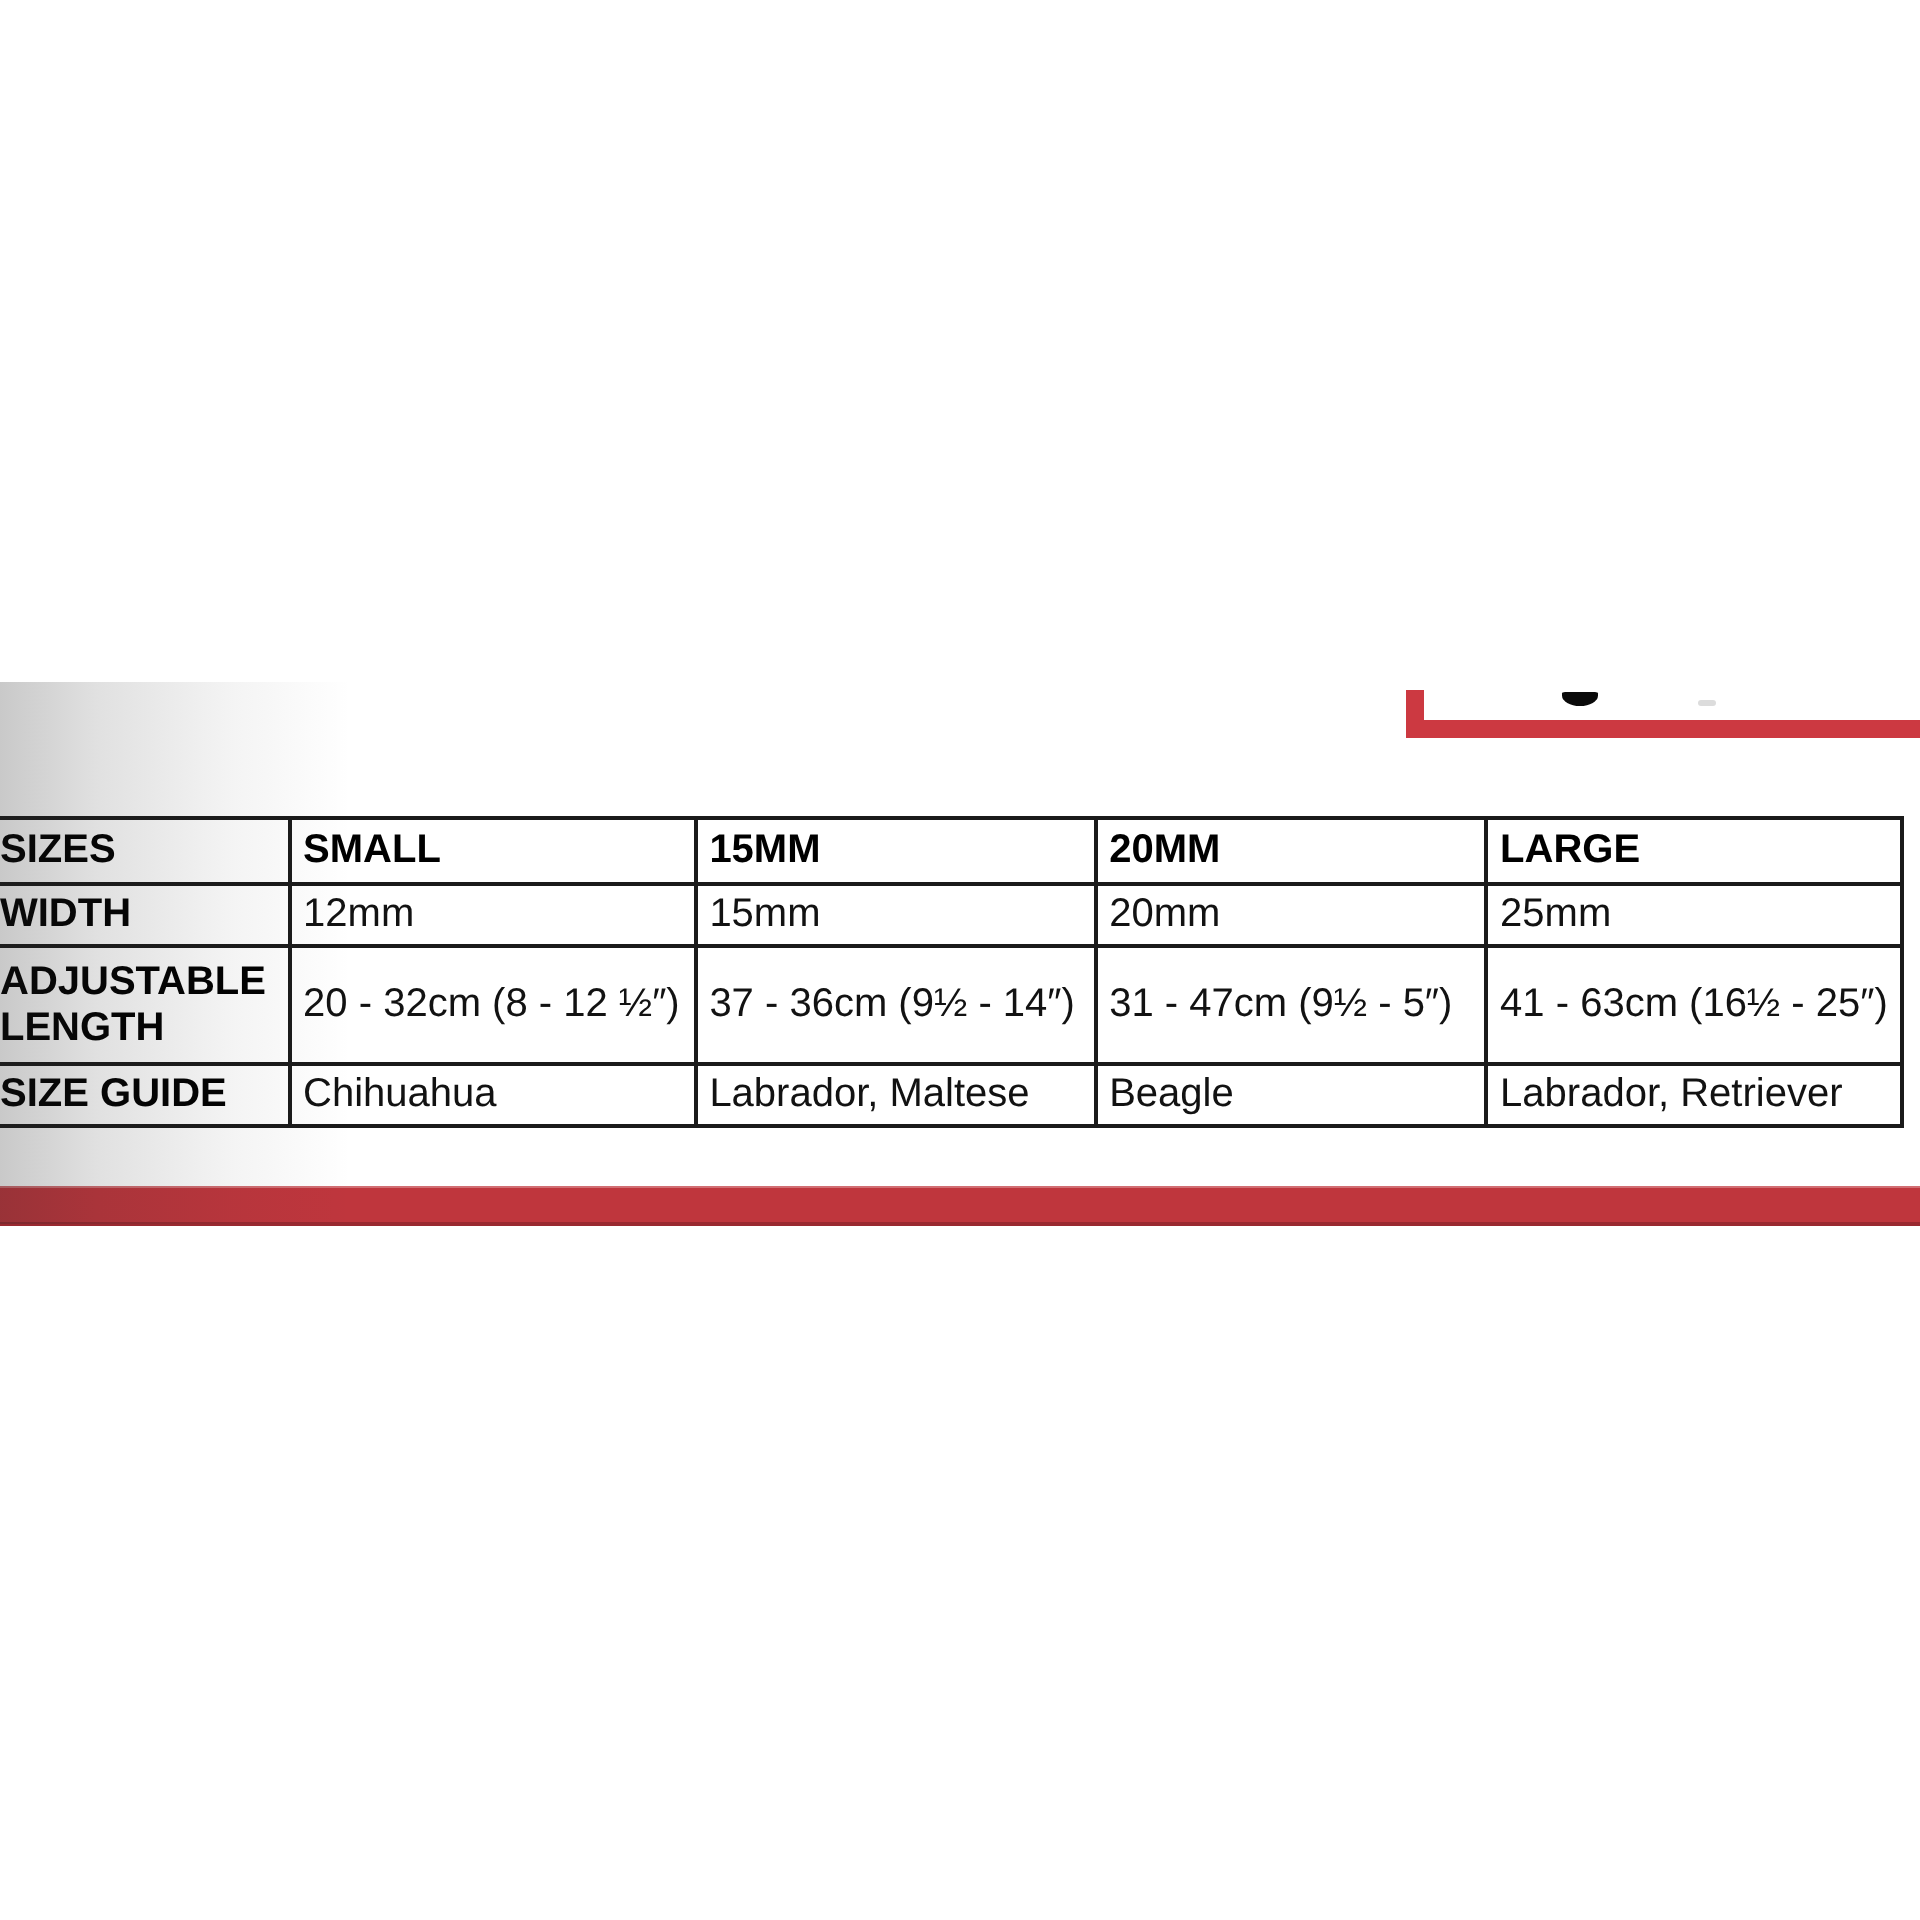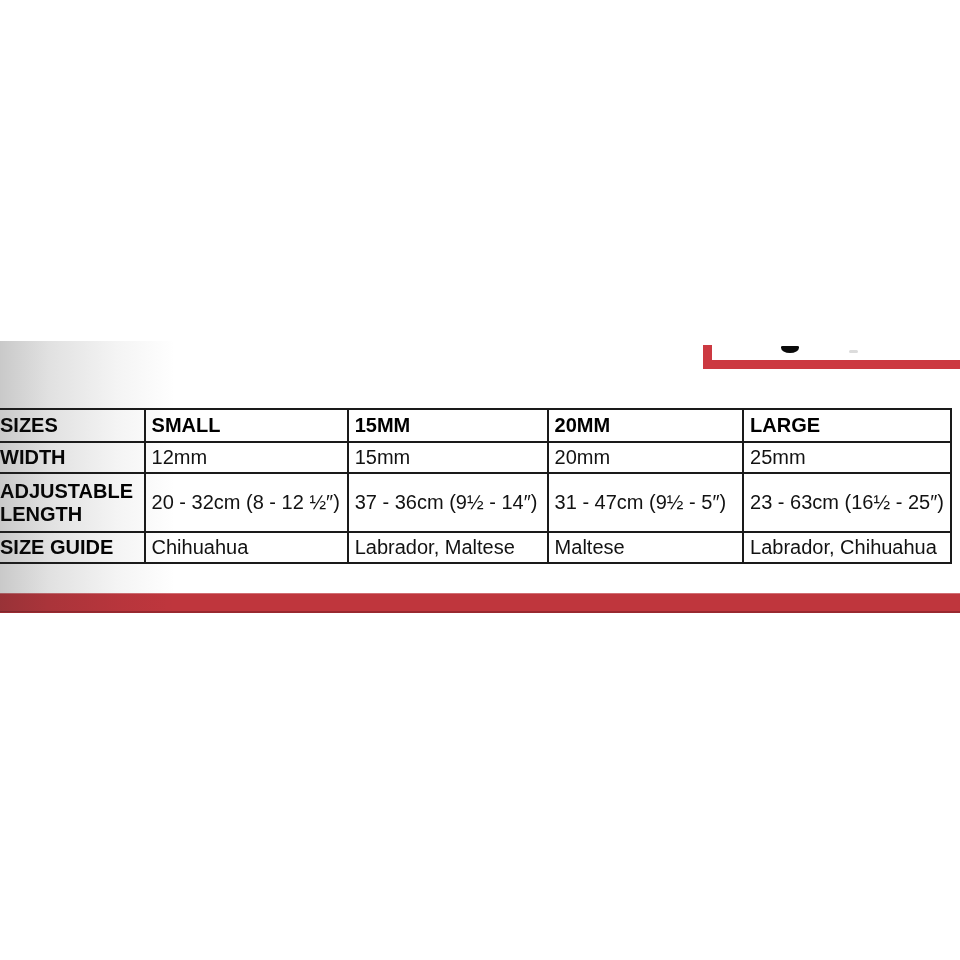--- a/index.html
+++ b/index.html
@@ -137,27 +137,27 @@
       <td>12mm</td>
       <td>15mm</td>
       <td>20mm</td>
       <td>25mm</td>
     </tr>
     <tr class="r-length">
       <td class="row-label">ADJUSTABLE LENGTH</td>
       <td>20 - 32cm (8 - 12 ½″)</td>
       <td>37 - 36cm (9½ - 14″)</td>
       <td>31 - 47cm (9½ - 5″)</td>
-      <td>23 - 63cm (16½ - 25″)</td>
+      <td>41 - 63cm (16½ - 25″)</td>
     </tr>
     <tr class="r-guide">
       <td class="row-label">SIZE GUIDE</td>
       <td>Chihuahua</td>
       <td>Labrador, Maltese</td>
-      <td>Maltese</td>
-      <td>Labrador, Chihuahua</td>
+      <td>Beagle</td>
+      <td>Labrador, Retriever</td>
     </tr>
   </tbody>
 </table>
 
 <div class="red-divider"></div>
 
 <div class="left-shadow"></div>
 
 </body></html>

